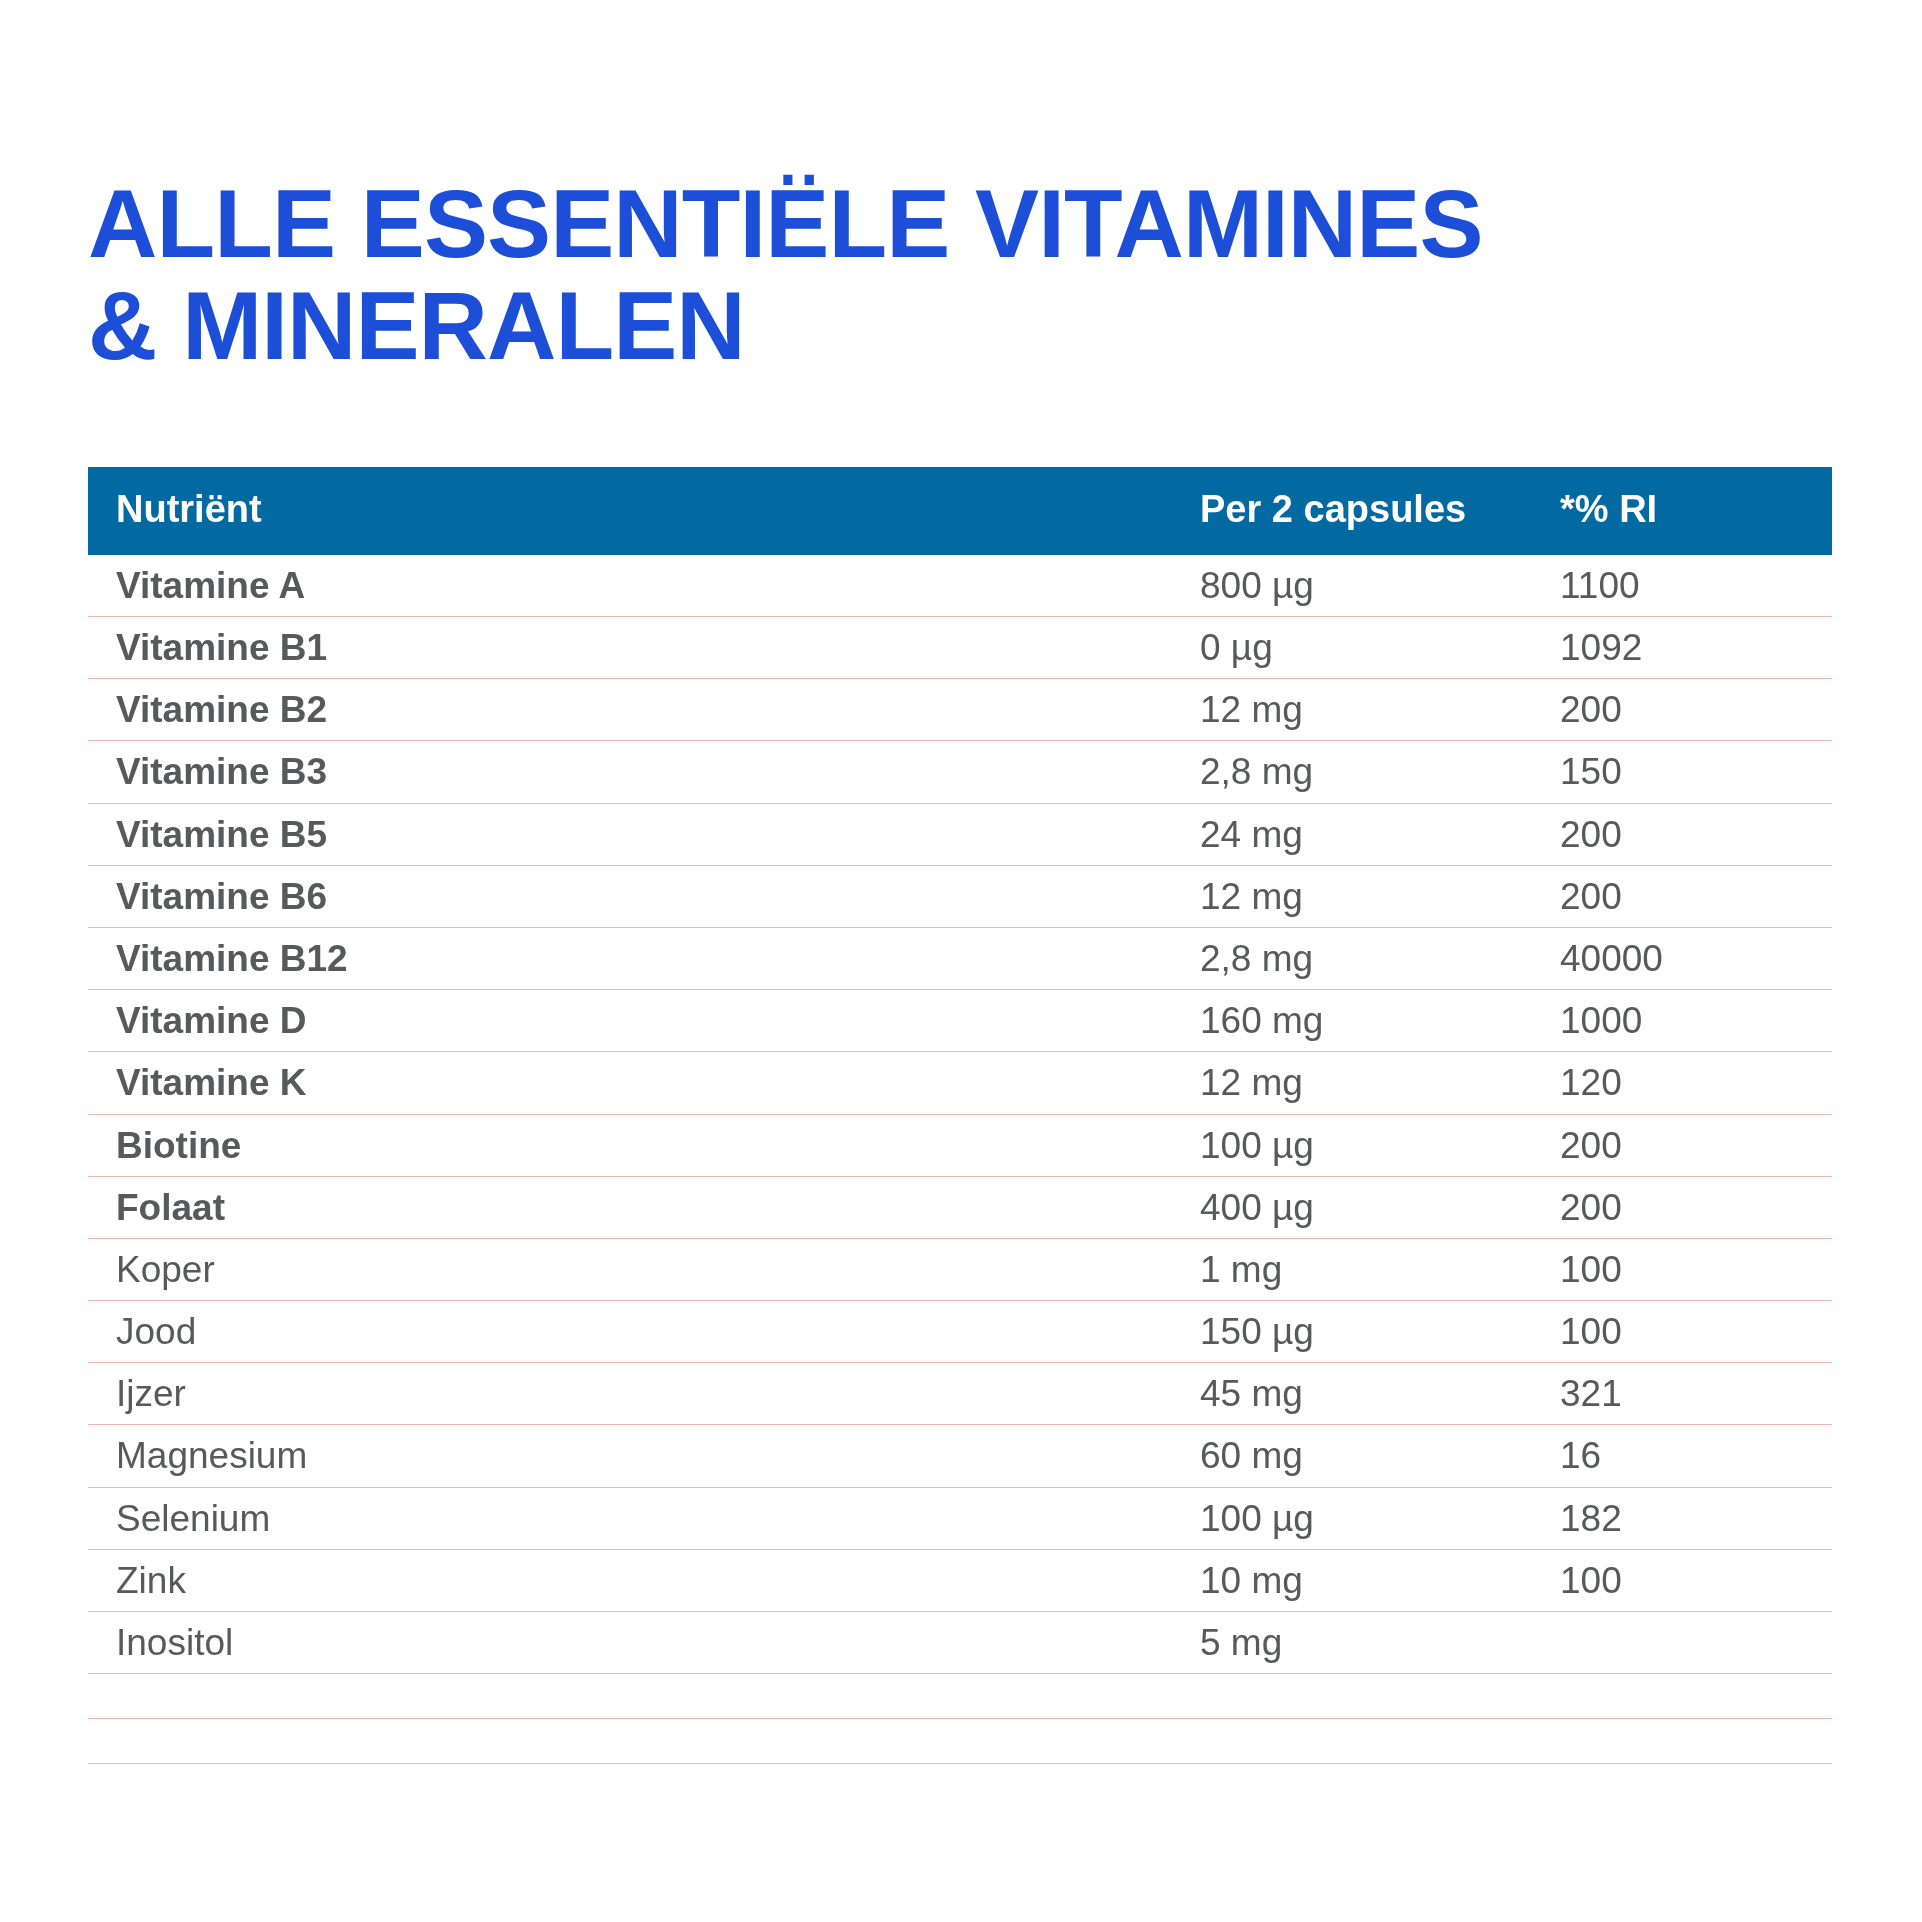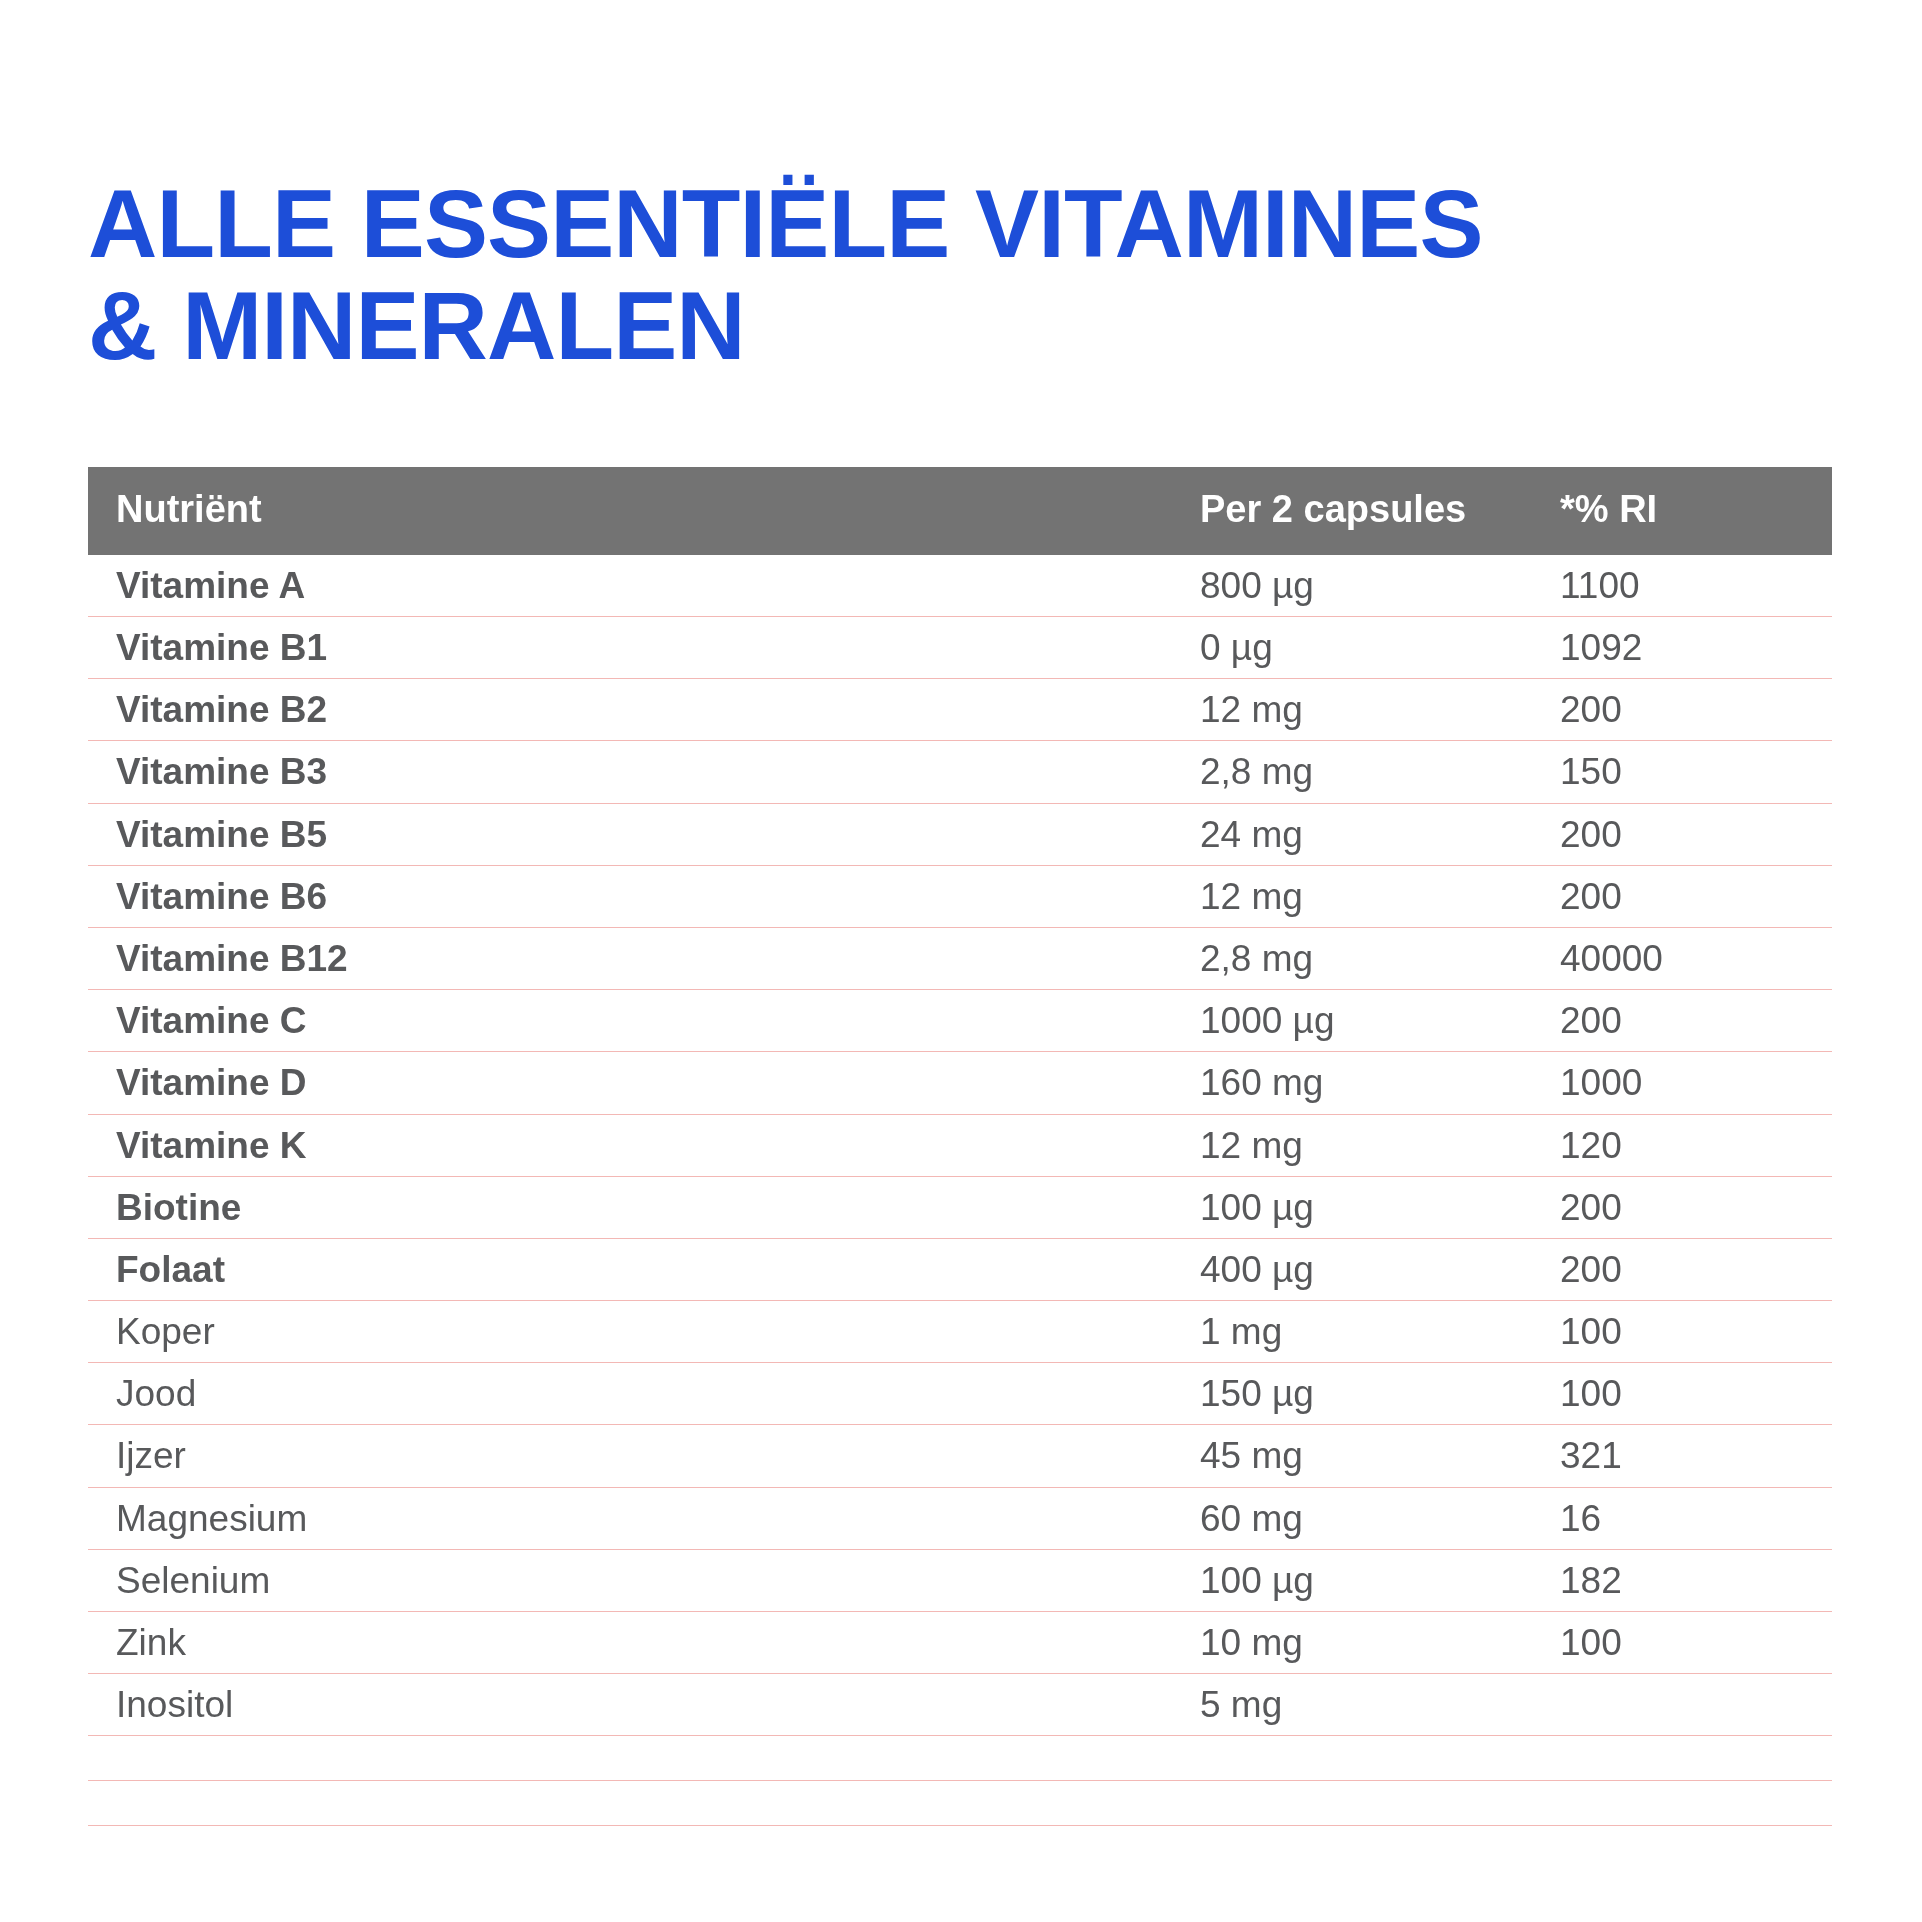--- a/index.html
+++ b/index.html
@@ -35,21 +35,21 @@
     display: block;
   }
 
   table.nutrition {
     margin-top: 90px;
     width: 1744px;
     border-collapse: collapse;
     table-layout: fixed;
   }
   table.nutrition thead th {
-    background: #737373;
+    background: #0369a1;
     color: #ffffff;
     font-size: 38px;
     font-weight: bold;
     text-align: left;
     padding: 21px 0 24px 28px;
     vertical-align: middle;
   }
   col.c-nutrient { width: 1084px; }
   col.c-per      { width: 360px; }
   col.c-ri       { width: 300px; }
@@ -126,25 +126,20 @@
           <td class="name">Vitamine B6</td>
           <td>12 mg</td>
           <td>200</td>
         </tr>
         <tr>
           <td class="name">Vitamine B12</td>
           <td>2,8 mg</td>
           <td>40000</td>
         </tr>
         <tr>
-          <td class="name">Vitamine  C</td>
-          <td>1000 µg</td>
-          <td>200</td>
-        </tr>
-        <tr>
           <td class="name">Vitamine D</td>
           <td>160 mg</td>
           <td>1000</td>
         </tr>
         <tr>
           <td class="name">Vitamine  K</td>
           <td>12 mg</td>
           <td>120</td>
         </tr>
         <tr>

